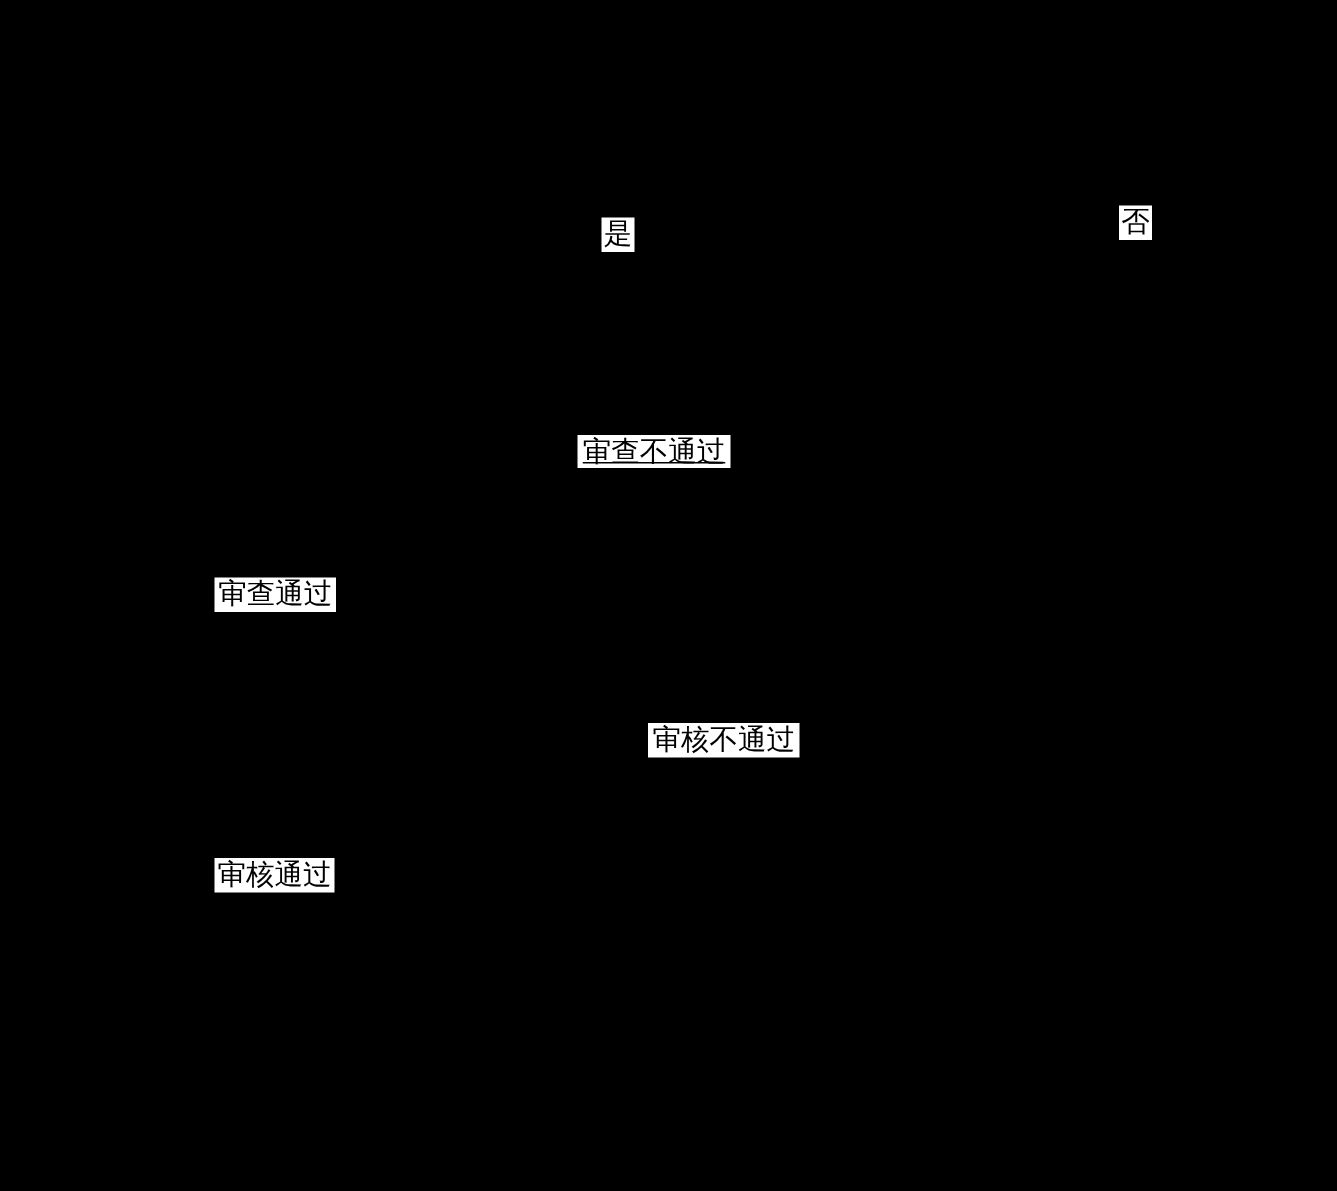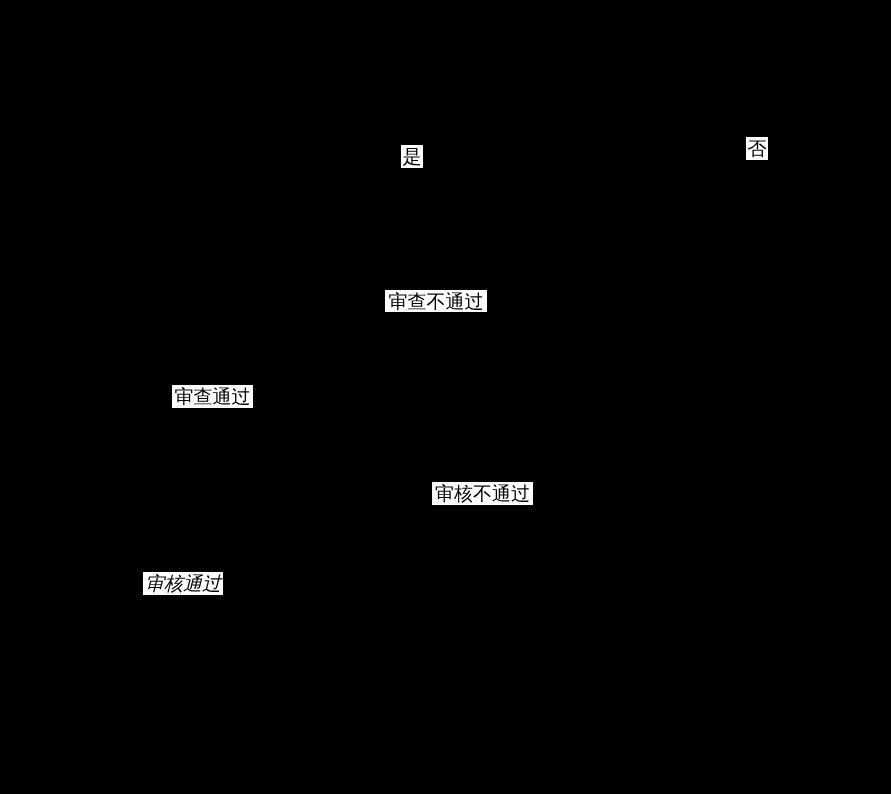--- a/index.html
+++ b/index.html
@@ -23,24 +23,24 @@
     line-height: 1;
     display: flex;
     align-items: center;
     justify-content: center;
     white-space: nowrap;
     overflow: hidden;
     box-sizing: border-box;
   }
   #lbl-yes         { left: 401px; top: 145px; width: 22px;  height: 23px; }
   #lbl-no          { left: 746px; top: 137px; width: 22px;  height: 23px; }
-  #lbl-review-fail { left: 385px; top: 290px; width: 102px; height: 22px; }
-  #lbl-review-pass { left: 143px; top: 385px; width: 81px;  height: 23px; margin-left: 29px; }
+  #lbl-review-fail { left: 385px; top: 290px; width: 102px; height: 22px; text-decoration: underline; }
+  #lbl-review-pass { left: 143px; top: 385px; width: 81px;  height: 23px; }
   #lbl-audit-fail  { left: 432px; top: 482px; width: 101px; height: 23px; text-align: right; }
-  #lbl-audit-pass  { left: 143px; top: 572px; width: 80px;  height: 23px; font-style: italic; }
+  #lbl-audit-pass  { left: 143px; top: 572px; width: 80px;  height: 23px; }
 </style>
 </head>
 <body>
 
 <div class="canvas">
   <div class="edge-label" id="lbl-yes">是</div>
 
   <div class="edge-label" id="lbl-no">否</div>
 
   <div class="edge-label" id="lbl-review-fail">审查不通过</div>

